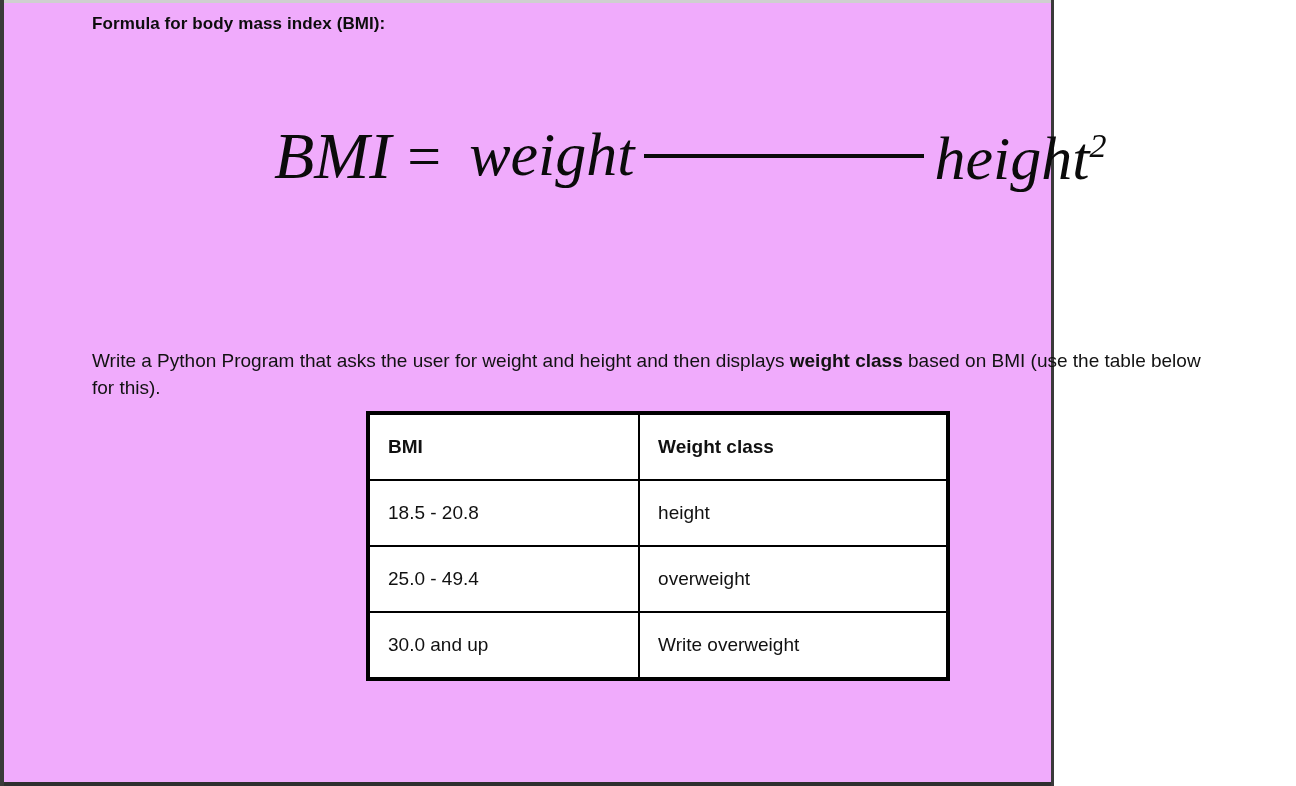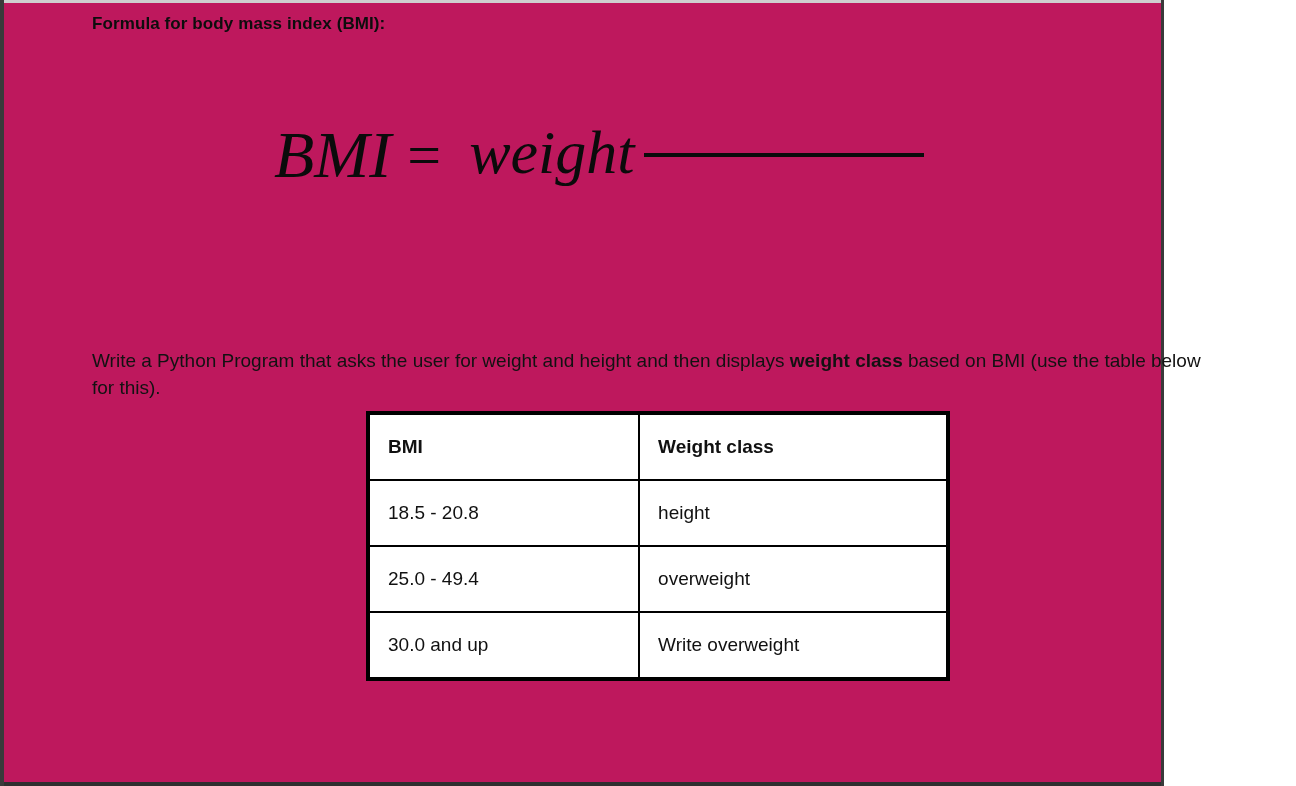--- a/index.html
+++ b/index.html
@@ -9,24 +9,24 @@
   }
   body {
     width: 1296px;
     height: 786px;
     font-family: "Liberation Sans", sans-serif;
     color: #111111;
     overflow: hidden;
   }
   .page {
     position: relative;
-    width: 1164px;
+    width: 1054px;
     height: 786px;
     box-sizing: border-box;
-    background: #be185d;
+    background: #f0abfc;
     border-left: 4px solid #3a3a3a;
     border-right: 3px solid #3a3a3a;
     border-top: 0;
     border-bottom: 0;
   }
   .page::before {
     content: "";
     position: absolute;
     left: 0; right: 0; top: 0;
     height: 3px;
@@ -148,20 +148,21 @@
 <div class="page">
 
   <div class="heading">Formula for body mass index (BMI):</div>
 
   <div class="formula">
     <span class="lhs">BMI</span>
     <span class="eq">=</span>
     <span class="frac">
       <span class="num">weight</span>
       <span class="bar"></span>
+      <span class="den"><span>height</span><sup>2</sup></span>
     </span>
   </div>
 
   <div class="para">
     <span>Write a Python Program that asks the user for weight and height and then displays </span><b>weight class</b><span> based on BMI (use the table below for this).</span>
   </div>
 
   <div class="tbl-wrap">
     <table class="bmi">
       <tbody>

